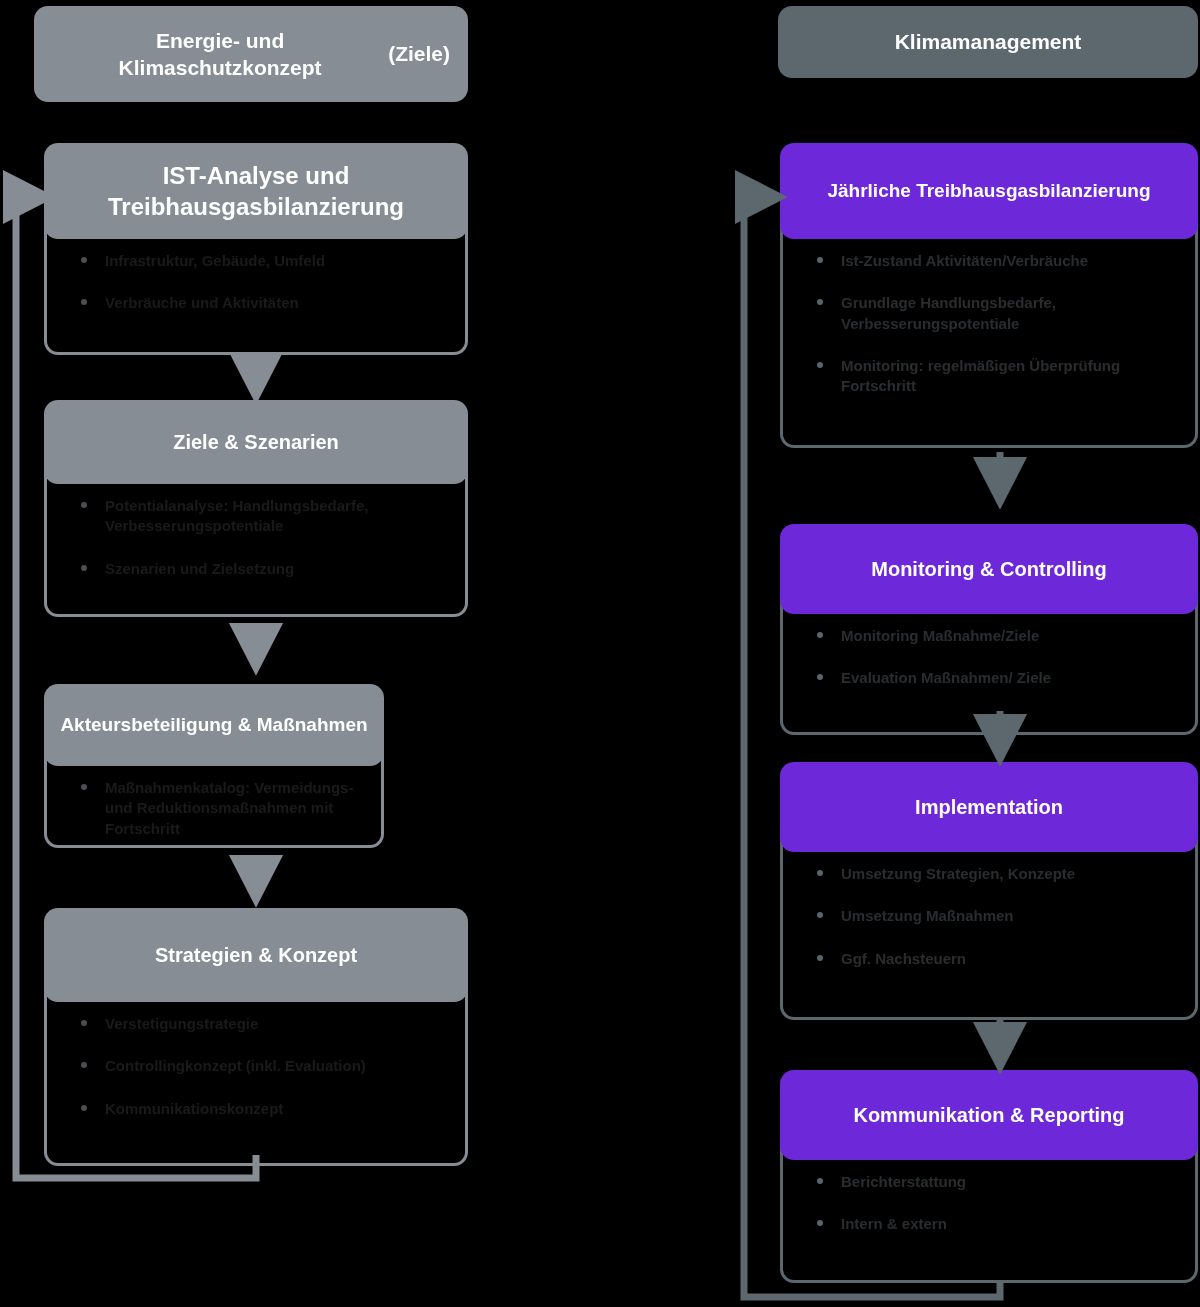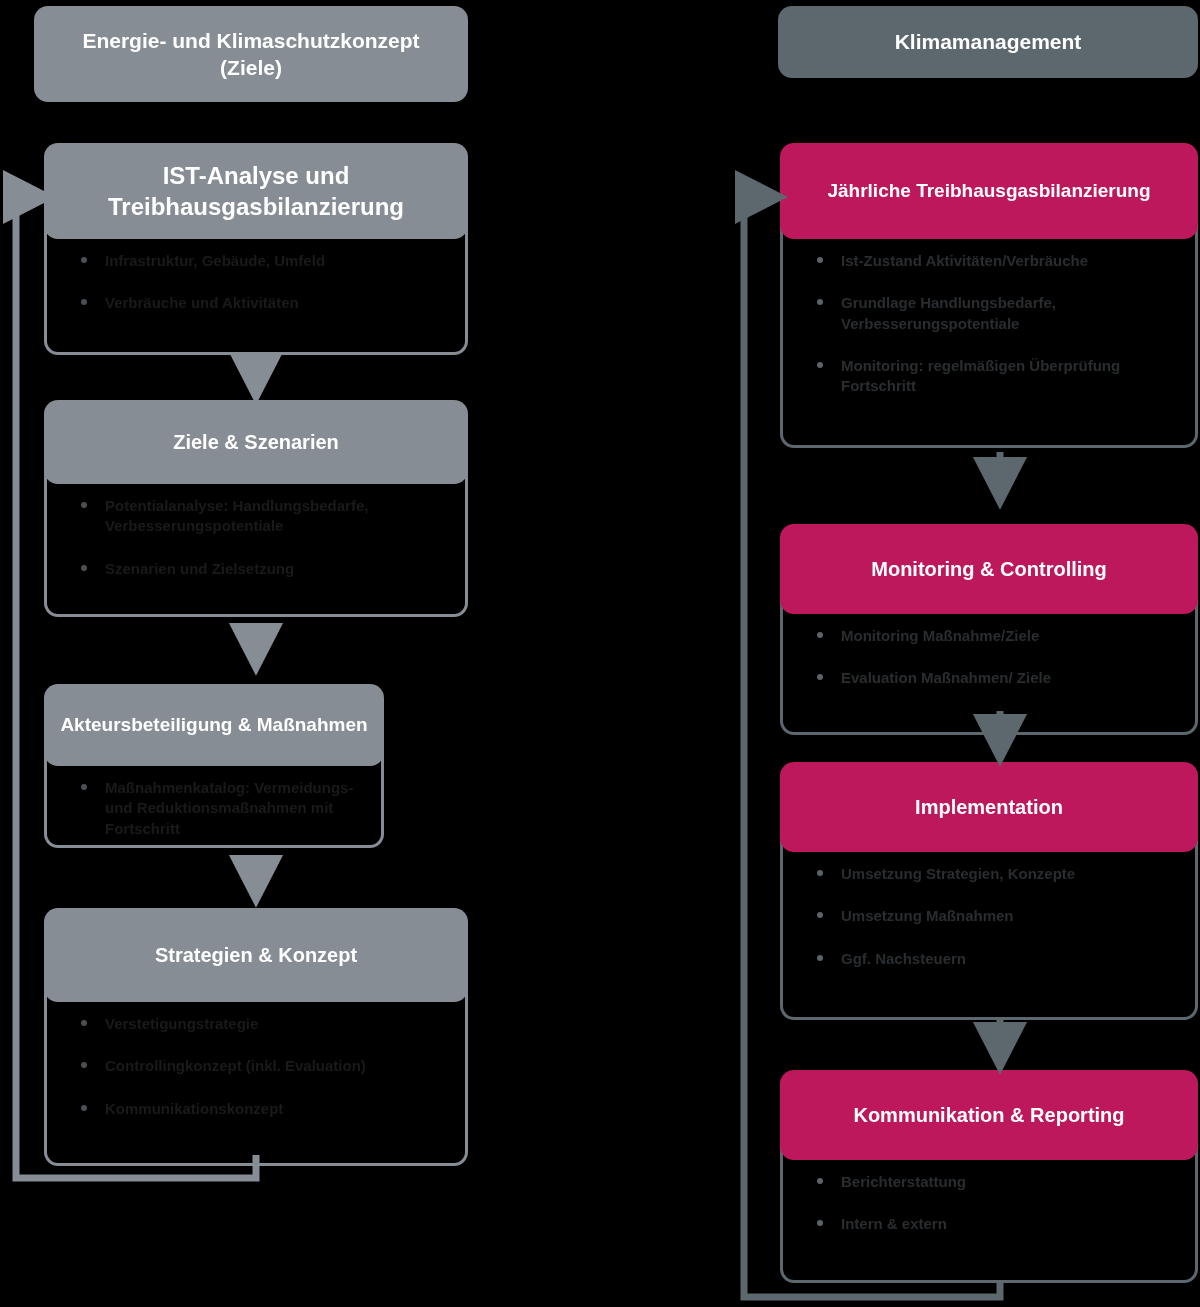--- a/index.html
+++ b/index.html
@@ -51,21 +51,21 @@
     width:6px;height:6px;border-radius:50%;
   }
 
   
   .pal-left .head{background:#868d94;}
   .pal-left .body{border-color:#868d94;}
   .pal-left li{color:#1a1a1a;}
   .pal-left li:before{background:#4a4f54;}
 
   
-  .pal-right .head{background:#be185d;}
+  .pal-right .head{background:#6d28d9;}
   .pal-right .body{border-color:#5c686e;}
   .pal-right li{color:#2a2d30;}
   .pal-right li:before{background:#596368;}
 
   
   .title-card{
     position:absolute;box-sizing:border-box;
     border-radius:14px;
     display:flex;align-items:center;justify-content:center;
     text-align:center;color:#fff;font-weight:700;line-height:1.3;
@@ -108,21 +108,21 @@
   </g>
 
   <g stroke="#5c686e" stroke-width="7" fill="none" stroke-linecap="butt">
     <path d="M1000,1283 L1000,1297 L744,1297 L744,197"></path>
     <line x1="744" y1="197" x2="778" y2="197" marker-end="url(#arrR)"></line>
   </g>
 </svg>
 
 <div class="col col-left">
 
-  <div class="title-card pal-left" style="left:34px;top:6px;width:434px;height:96px;font-size:21px;flex-direction:column;">
+  <div class="title-card pal-left" style="left:34px;top:6px;width:434px;height:96px;font-size:21px;flex-direction:row;">
     <span>Energie- und Klimaschutzkonzept</span>
     <span>(Ziele)</span>
   </div>
 
   <div class="card pal-left" style="left:44px;top:143px;width:424px;">
     <div class="head" style="height:96px;font-size:24px;flex-direction:column;">
       <span>IST-Analyse und</span>
       <span>Treibhausgasbilanzierung</span>
     </div>
     <div class="body" style="height:130px;">

